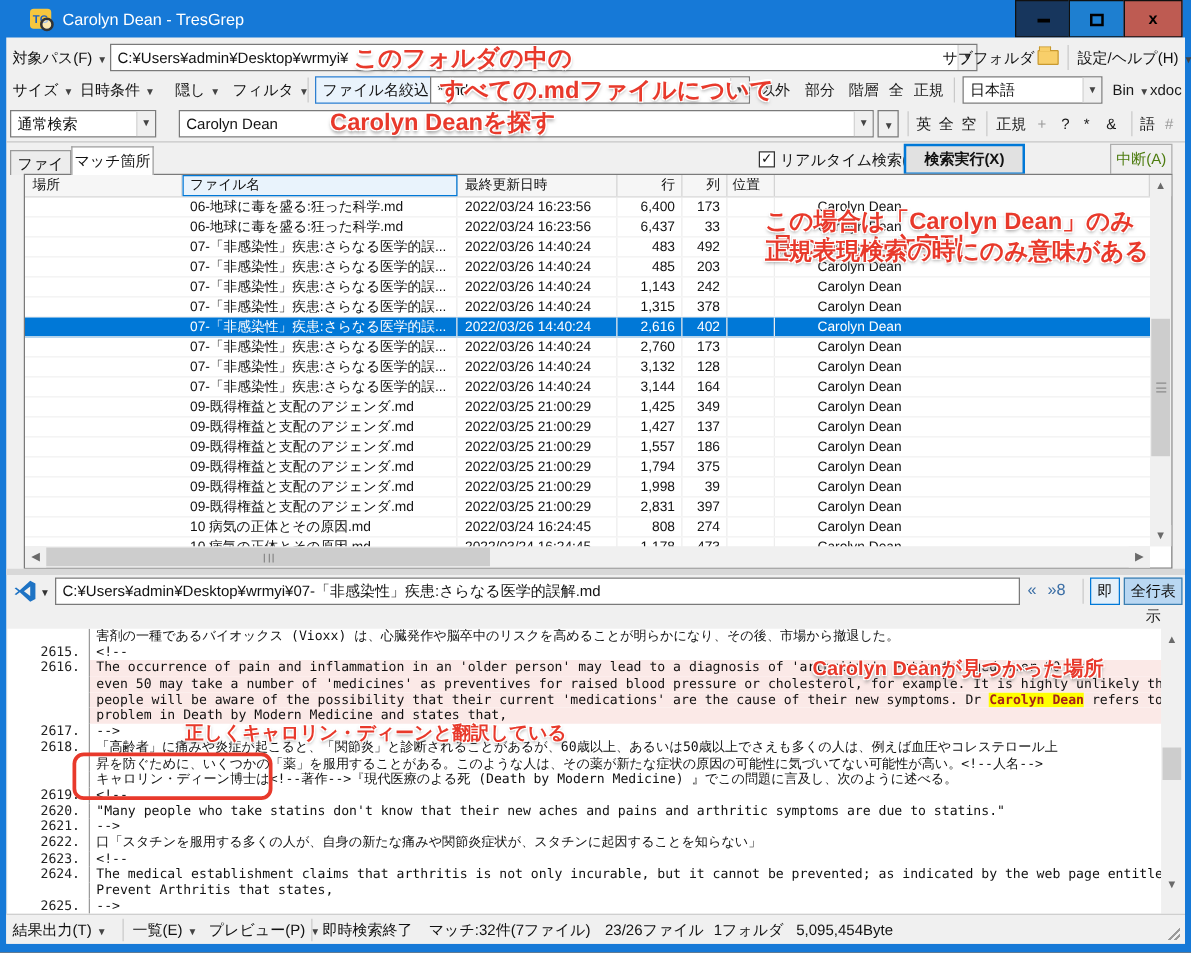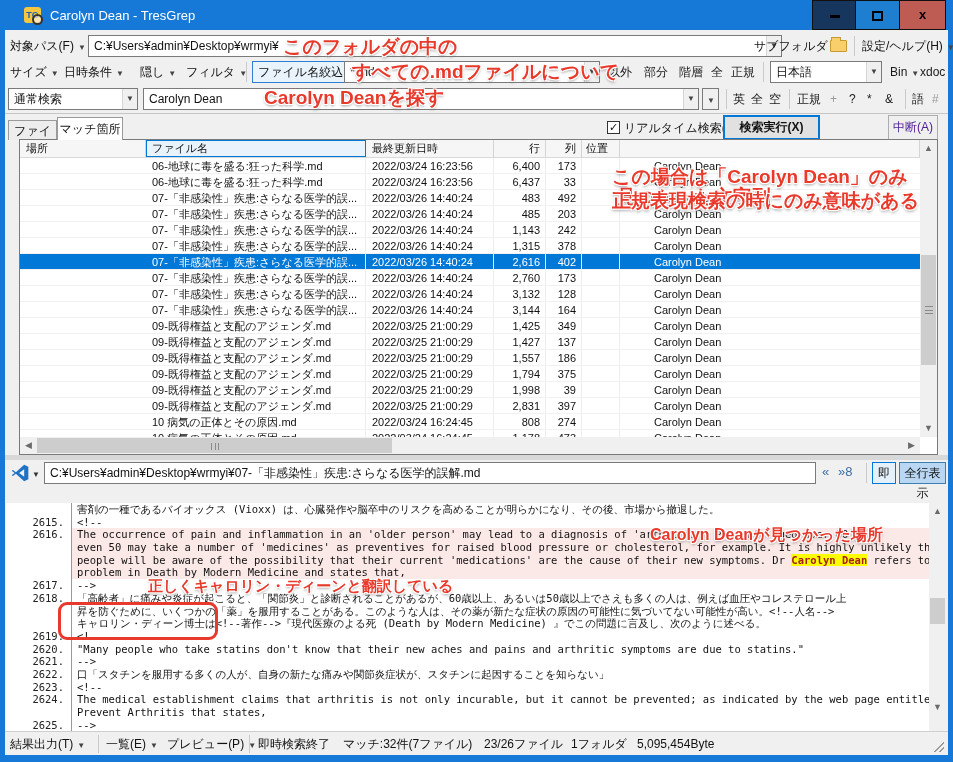--- a/index.html
+++ b/index.html
@@ -40,21 +40,21 @@
   .folder-ic::before { content:""; position:absolute; left:0; top:-4px; width:8px; height:3px;
     background:#F8CF6A; border:1px solid #C8992F; border-bottom:none; border-radius:1px 1px 0 0; }
   
   .tab { position:absolute; border:1px solid #9A9A9A; border-bottom:none; text-align:center;
     background:#EDEDED; font-size:12px; }
   .tab.active { background:#fff; z-index:3; }
   .checkbox { position:absolute; width:13px; height:13px; background:#fff; border:1px solid #333;
     font-size:11px; line-height:11px; text-align:center; font-weight:bold; }
   .btn { position:absolute; text-align:center; background:#E1E1E1; border:1px solid #ADADAD; }
   .btn.primary { border:2px solid #0078D7; font-weight:bold; }
-  .btn.disabled { color:#4c1d95; background:#EFEFEF; }
+  .btn.disabled { color:#4d7c0f; background:#EFEFEF; }
   
   .table-frame { position:absolute; left:19px; top:139px; width:919px; height:316px; border:1px solid #7A7A7A; background:#fff; }
   .t-header { position:absolute; left:20px; top:140px; width:900px; height:18px; background:#F6F6F6;
     border-bottom:1px solid #D9D9D9; display:flex; font-size:11px; line-height:17px; z-index:2; }
   .t-header .tc { border-right:1px solid #D4D4D4; }
   .th-file { background:#E9F3FC; outline:1px solid #0078D7; outline-offset:-1px; }
   .t-body { position:absolute; left:20px; top:158px; width:900px; height:280px; overflow:hidden; background:#fff; }
   .t-row { display:flex; height:16px; line-height:16px; font-size:11px; border-bottom:1px solid #F1F1F1; }
   .t-row.sel { background:#0078D7; color:#fff; }
   .tc { overflow:hidden; white-space:nowrap; flex-shrink:0; }
@@ -162,21 +162,21 @@
   <div class="flag" style="left:711px;top:61px;">全</div>
   <div class="flag" style="left:731px;top:61px;">正規</div>
   <div class="vsep" style="left:763px;top:62px;height:20px;"></div>
   <div class="combo" style="left:770px;top:61px;width:112px;">
     <span>日本語</span>
     <span class="arrow">▼</span>
   </div>
   <div class="flag" style="left:890px;top:61px;"><span>Bin</span><span class="dd">▼</span></div>
   <div class="flag" style="left:920px;top:61px;">xdoc</div>
 
-  <div class="combo" style="left:8px;top:88px;width:130px;">
+  <div class="combo" style="left:8px;top:88px;width:117px;">
     <span>通常検索</span>
     <span class="arrow">▼</span>
   </div>
   <div class="combo" style="left:143px;top:88px;width:556px;">
     <span>Carolyn Dean</span>
     <span class="arrow">▼</span>
   </div>
   <div class="combo" style="left:702px;top:88px;width:17px;background:#F0F0F0;"><span class="dd" style="margin-left:-1px;">▼</span></div>
   <div class="vsep" style="left:726px;top:89px;height:20px;"></div>
   <div class="flag" style="left:733px;top:88px;">英</div>

